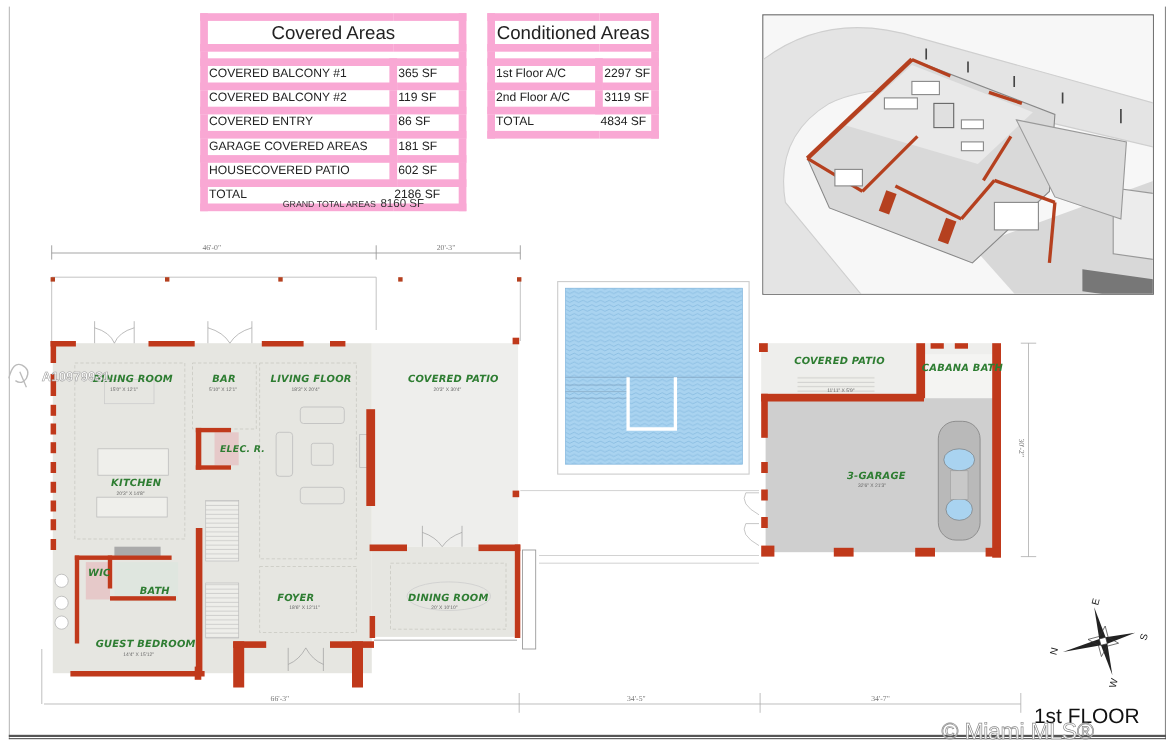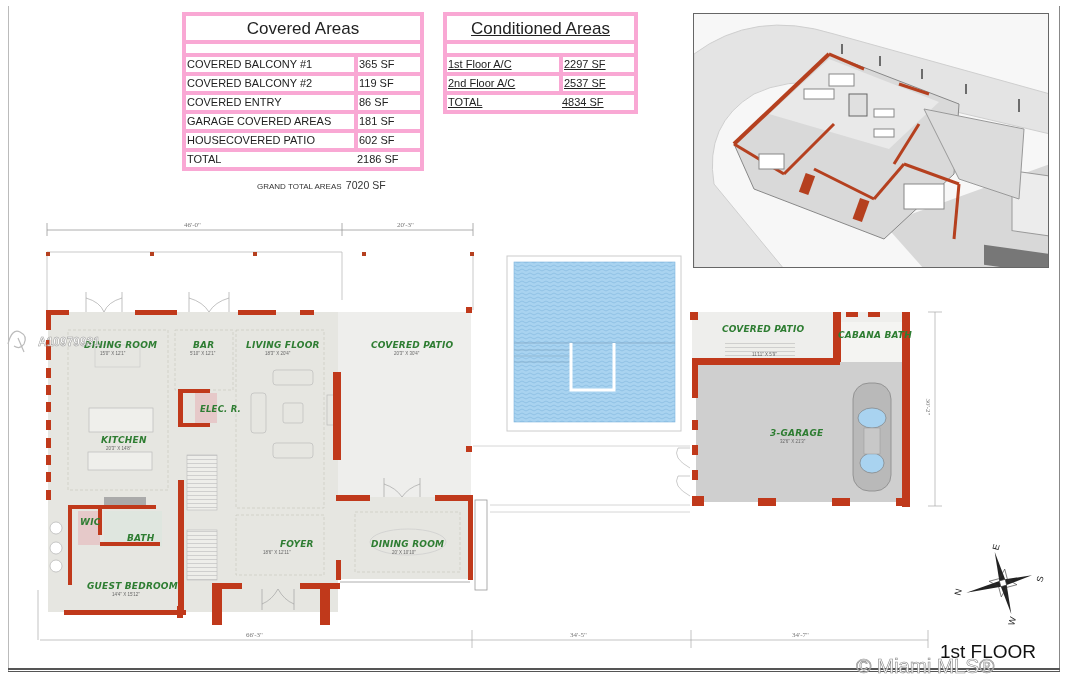--- a/index.html
+++ b/index.html
@@ -3,28 +3,28 @@
 <meta charset="utf-8">
 <style>
   * { box-sizing: border-box; margin: 0; padding: 0; }
   html, body { width: 1068px; height: 680px; background: #ffffff; overflow: hidden; }
   body { position: relative; font-family: "Liberation Sans", sans-serif; color: #222; }
 
   .frame { position: absolute; left: 8px; top: 6px; width: 1052px; height: 666px; border-right: 1px solid #888; border-left: 1px solid #bbb; }
   .frame-bottom { position: absolute; left: 8px; top: 668px; width: 1052px; height: 4px; border-top: 2px solid #555; border-bottom: 1px solid #555; }
 
   table.areas { position: absolute; border-collapse: collapse; font-size: 11px; }
-  table.areas td { border: 4px solid #f9a8d4; padding: 1px 1px; height: 15.5px; line-height: 13px; white-space: nowrap; }
+  table.areas td { border: 7px solid #f9a8d4; padding: 1px 1px; height: 15.5px; line-height: 13px; white-space: nowrap; }
   table.areas td.title { font-size: 17px; text-align: center; height: 28px; }
   table.areas td.blank { height: 13px; }
   table.areas td.nb-r { border-right: none; }
   table.areas td.nb-l { border-left: none; margin-top: 16px; }
   #covered { left: 182px; top: 12px; width: 242px; }
   #covered col.c1 { width: 172px; }
-  #conditioned { left: 443px; top: 12px; width: 195px; text-decoration: underline; }
+  #conditioned { left: 443px; top: 12px; width: 156px; }
   #conditioned col.c1 { width: 116px; }
 
   .grand-total { position: absolute; left: 257px; top: 179px; font-size: 8px; color: #333; }
   .grand-total span.v { font-size: 10.5px; margin-left: 2px; }
 
   .render3d { position: absolute; left: 693px; top: 13px; width: 356px; height: 255px; border: 1.5px solid #666; background: #f3f3f3; overflow: hidden; }
 
   .plan { position: absolute; left: 0; top: 0; width: 1068px; height: 680px; }
 
   .room-label { position: absolute; font-family: "DejaVu Sans", sans-serif; font-weight: bold; font-style: italic; color: #2e7d32; font-size: 9px; letter-spacing: 0.2px; white-space: nowrap; }
@@ -92,32 +92,32 @@
       </tr>
   <tr>
         <td colspan="2" class="blank"></td>
       </tr>
   <tr>
         <td>1st Floor A/C</td>
         <td>2297 SF</td>
       </tr>
   <tr>
         <td>2nd Floor A/C</td>
-        <td>2537 SF</td>
+        <td>3119 SF</td>
       </tr>
   <tr>
         <td class="nb-r">TOTAL</td>
         <td class="nb-l">4834 SF</td>
       </tr>
 </tbody>
   </table>
 
 <div class="grand-total">
   <span>GRAND TOTAL AREAS</span>
-  <span class="v">7020 SF</span>
+  <span class="v">8160 SF</span>
 </div>
 
 <div class="render3d">
   <svg width="356" height="255" viewBox="0 0 356 255">
     <rect x="0" y="0" width="356" height="255" fill="#f7f7f7"></rect>
 
     <path d="M0 40 Q60 -5 140 20 L356 80 L356 120 L250 95 Q120 50 60 80 Q10 110 20 170 L90 255 L0 255 Z" fill="#e4e4e4" stroke="#cfcfcf"></path>
     <path d="M190 210 L356 150 L356 255 L230 255 Z" fill="#d8d8d8"></path>
 
     <rect x="318" y="112" width="40" height="60" fill="#ececec" stroke="#999" transform="skewY(8)"></rect>
@@ -384,21 +384,21 @@
 
 <div class="room-label" style="left:101px;top:435px;">KITCHEN</div>
 <div class="room-dim" style="left:106px;top:446px;">20'3" X 14'8"</div>
 
 <div class="room-label" style="left:80px;top:517px;">WIC</div>
 <div class="room-label" style="left:127px;top:533px;">BATH</div>
 
 <div class="room-label" style="left:87px;top:581px;">GUEST BEDROOM</div>
 <div class="room-dim" style="left:112px;top:592px;">14'4" X 15'12"</div>
 
-<div class="room-label" style="left:280px;top:539px;">FOYER</div>
+<div class="room-label" style="left:252px;top:539px;">FOYER</div>
 <div class="room-dim" style="left:263px;top:550px;">18'6" X 12'11"</div>
 
 <div class="room-label" style="left:371px;top:539px;">DINING ROOM</div>
 <div class="room-dim" style="left:392px;top:550px;">20' X 10'10"</div>
 
 <div class="room-label" style="left:722px;top:324px;">COVERED PATIO</div>
 <div class="room-dim" style="left:752px;top:352px;">11'11" X 5'9"</div>
 
 <div class="room-label" style="left:838px;top:330px;">CABANA BATH</div>
 

